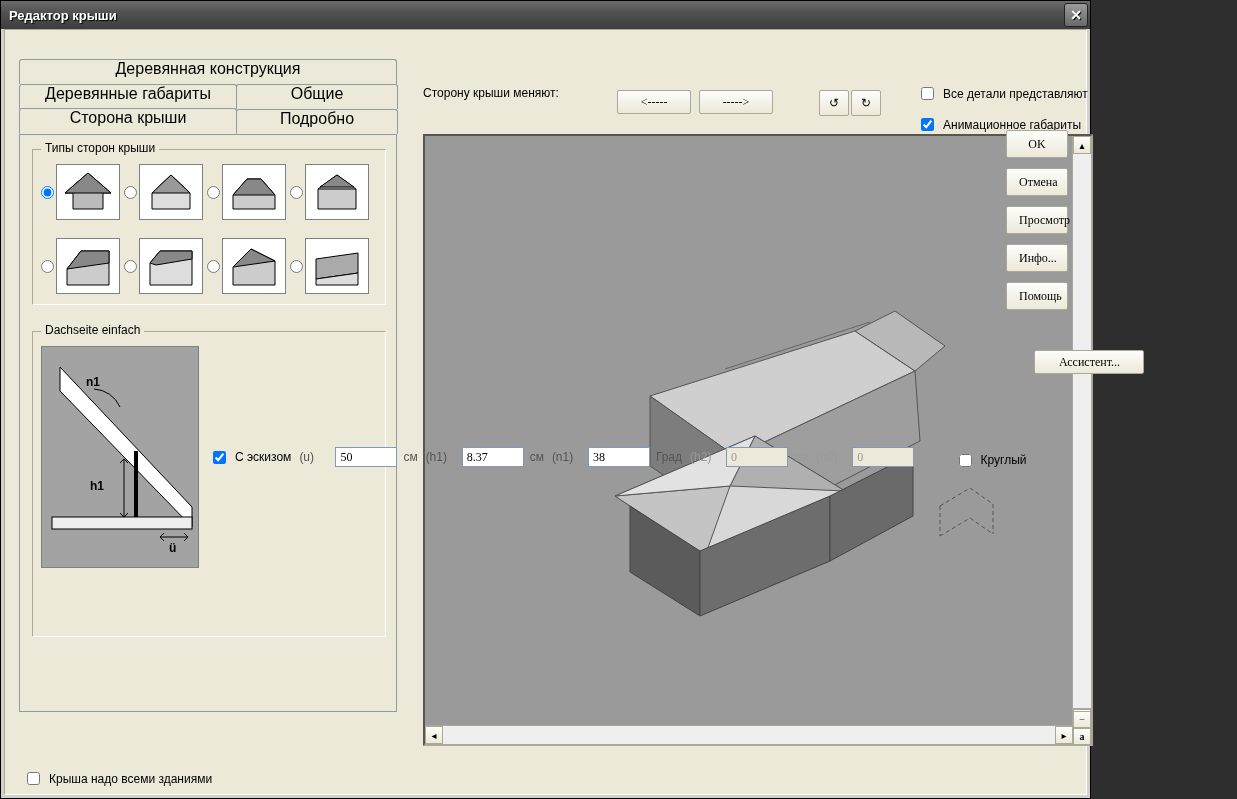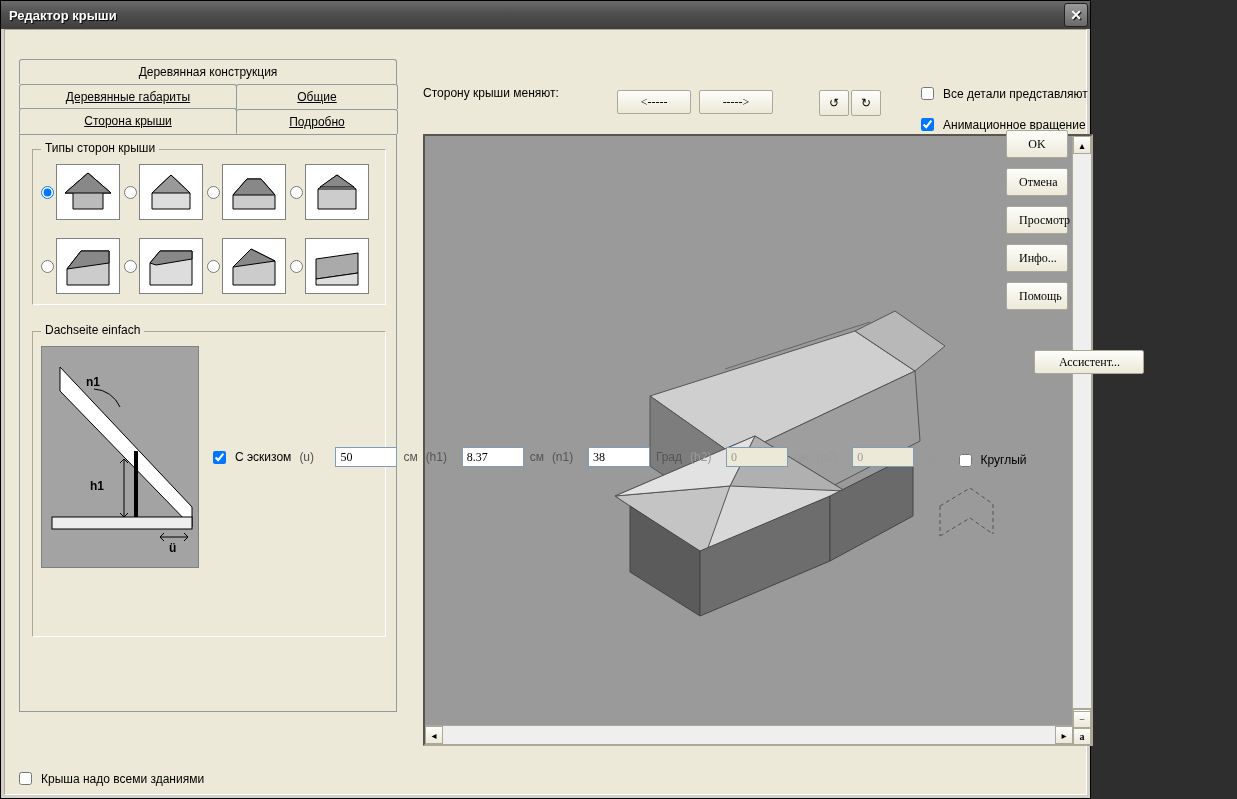--- a/index.html
+++ b/index.html
@@ -48,35 +48,35 @@
     border-top-color:#aca899;
     border-left-color:#aca899;
   }
   
   .tabs{
     width:378px;
   }
   .tab-row{display:flex;}
   .tab{
     height:24px;
-    display:flex;align-items:center;justify-content:center;
+    display:flex;align-items:flex-start;justify-content:center;
     background:#ece9d8;
     border:1px solid #919b9c;
     border-bottom:none;
     border-radius:3px 3px 0 0;
-    font-size:12px;
+    font-size:16px;
     cursor:pointer;
     position:relative;
   }
   .tab.wide{flex:1;}
   .tab.half{flex:1;}
   .tab.back{top:1px;z-index:1;}
   .tab.front{z-index:3;background:#ece9d8;border-bottom:1px solid #ece9d8;}
   .tab-row.r1 .tab{width:360px;margin:0 auto;}
-  .tab-row.r2 .tab, .tab-row.r3 .tab{margin-right:-1px;text-decoration:underline;}
+  .tab-row.r2 .tab, .tab-row.r3 .tab{margin-right:-1px;}
   .tab-page{
     border:1px solid #919b9c;
     background:#ece9d8;
     width:378px;height:578px;
     box-sizing:border-box;
     padding:14px 10px 10px 12px;
     position:relative;
     z-index:2;
   }
   
@@ -120,21 +120,21 @@
   .punit{color:#555;}
   .btn{
     height:24px;padding:0 12px;
     border:1px solid #aca899;
     background:linear-gradient(#fdfdfb,#ece9d8);
     font:12px Tahoma;cursor:pointer;
     border-radius:2px;
   }
   
   .bottom-check{
-    position:absolute;left:10px;bottom:6px;
+    position:absolute;left:18px;bottom:6px;
     display:flex;align-items:center;gap:6px;
   }
   
   .right{
     position:absolute;left:418px;top:56px;right:130px;
   }
   .rs-label{
     position:absolute;left:0;top:0;width:140px;
     line-height:15px;
   }
@@ -395,21 +395,21 @@
             <span>↻</span>
           </div>
       </div>
       <div class="checks">
         <label class="chk">
           <input type="checkbox" style="">
           <span>Все детали представляют</span>
         </label>
         <label class="chk">
           <input type="checkbox" checked="" style="">
-          <span>Анимационное вращение</span>
+          <span>Анимационное габариты</span>
         </label>
       </div>
     </div>
 
     <div class="viewport-frame">
       <div class="viewport">
         <svg width="648" height="590">
 
           <polygon points="225,260 430,195 490,235 310,320" fill="#cfcfcf" stroke="#555"></polygon>
           <polygon points="310,320 490,235 495,305 320,395" fill="#9e9e9e" stroke="#555"></polygon>

